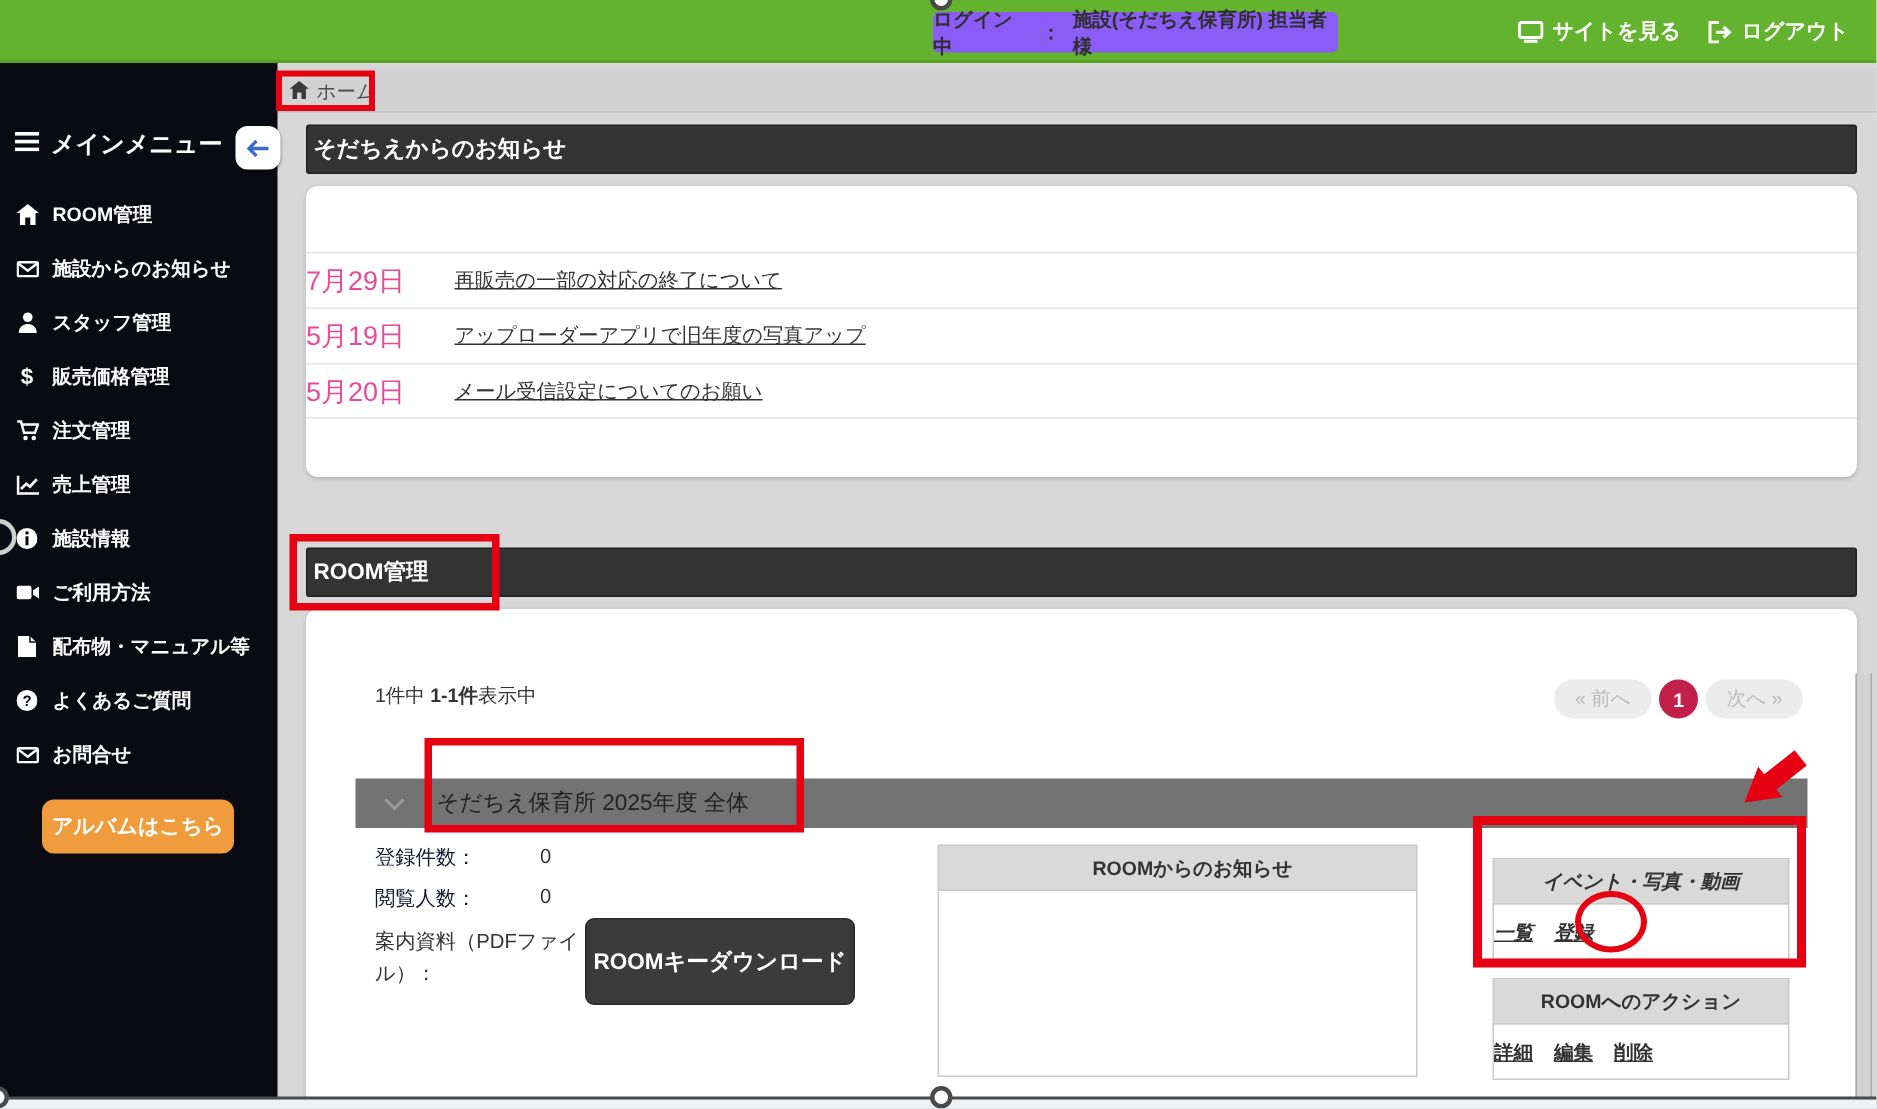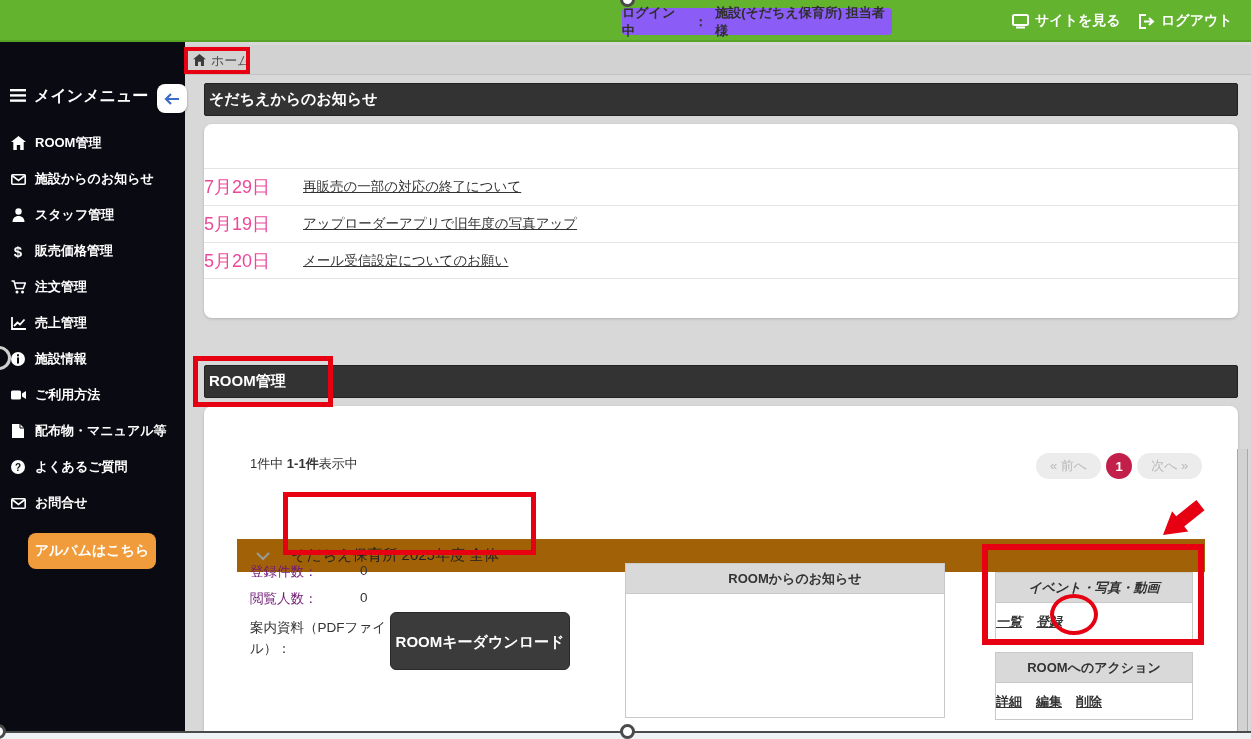--- a/index.html
+++ b/index.html
@@ -55,25 +55,25 @@
   #room-bar { left:204px; top:365px; width:1034px; height:33px; }
   #room-card { left:204px; top:406px; width:1034px; height:329px; border-radius:8px 8px 0 0; }
 
   .count-line { position:absolute; left:250px; top:455px; font-size:13px; color:#333; }
   .count-line b { font-weight:bold; }
 
   .pager { position:absolute; left:1036px; top:453px; display:flex; align-items:center; gap:5px; }
   .pg-btn { height:26px; padding:0 14px; border-radius:13px; background:#ececec; color:#b9b9b9; font-size:13px; border:none; display:flex; align-items:center; cursor:default; }
   .pg-cur { height:26px; width:26px; border-radius:13px; background:#c2204a; color:#ffffff; font-size:13px; font-weight:bold; border:none; display:flex; align-items:center; justify-content:center; cursor:pointer; }
 
-  .accordion { position:absolute; left:237px; top:539px; width:968px; height:33px; background:#a16207; display:flex; align-items:center; cursor:pointer; }
+  .accordion { position:absolute; left:237px; top:519px; width:968px; height:33px; background:#737373; display:flex; align-items:center; cursor:pointer; }
   .accordion .chev { margin-left:18px; display:flex; }
   .accordion .acc-label { margin-left:20px; font-size:15px; color:#222; }
 
-  .stat-label { position:absolute; left:250px; font-size:13.5px; color:#701a75; }
+  .stat-label { position:absolute; left:250px; font-size:13.5px; color:#0f172a; }
   .stat-value { position:absolute; left:360px; font-size:13.5px; color:#333; }
   #pdf-label { position:absolute; left:250px; top:618px; width:140px; font-size:13.5px; color:#333; line-height:1.55; }
   .dl-btn { position:absolute; left:390px; top:612px; width:180px; height:58px; background:#3b3b3b; border:1px solid #2a2a2a; border-radius:6px;
     color:#ffffff; font-size:15px; font-weight:bold; line-height:1.4; cursor:pointer; }
 
   .info-box { position:absolute; border:1px solid #c9c9c9; background:#ffffff; }
   .info-box .ib-head { background:#d9d9d9; border-bottom:1px solid #c9c9c9; display:flex; align-items:center; justify-content:center;
     font-size:13px; font-weight:bold; color:#333; }
   #notice-box { left:625px; top:563px; width:320px; height:155px; }
   #notice-box .ib-head { height:30px;padding-left:20px; }

